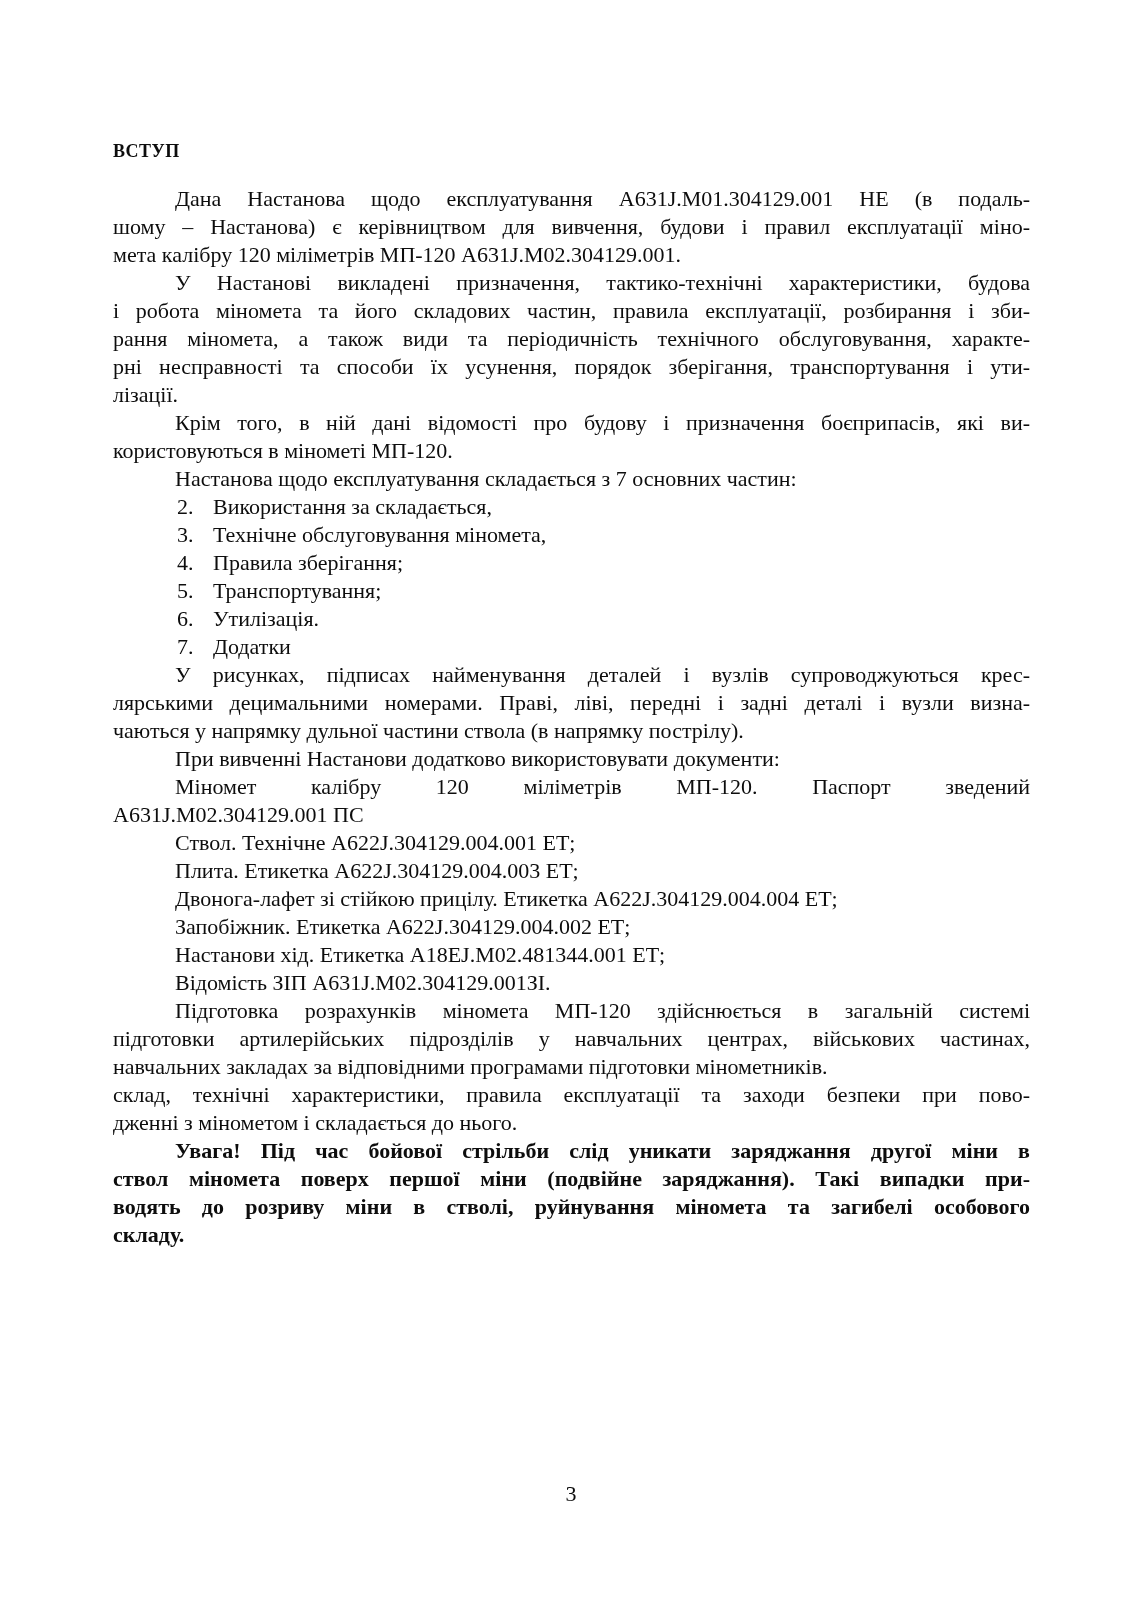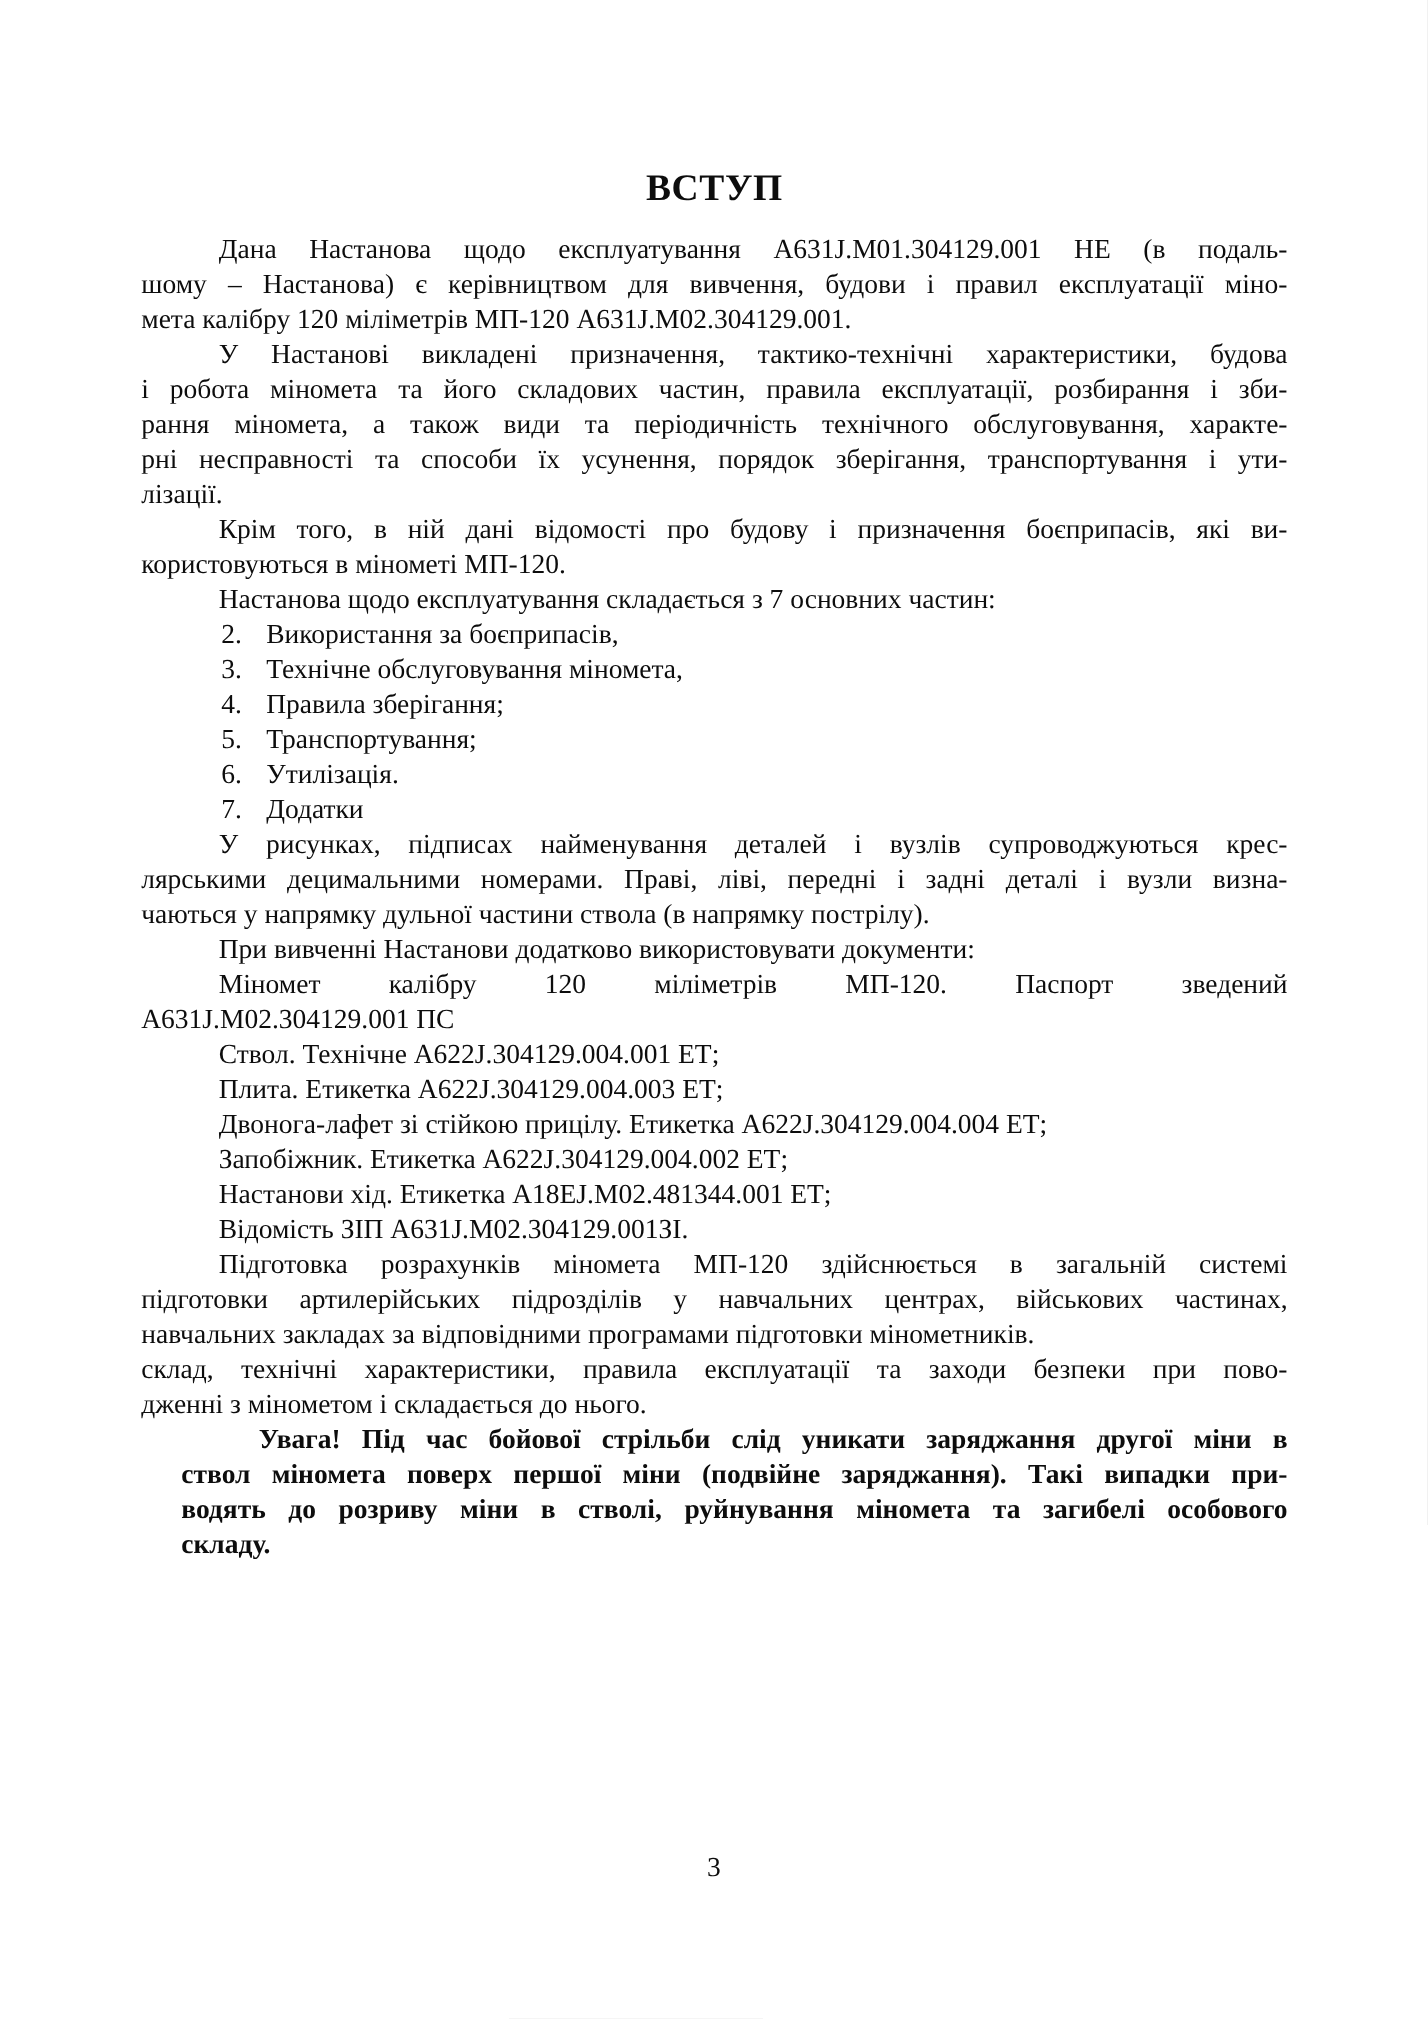--- a/index.html
+++ b/index.html
@@ -16,39 +16,38 @@
     color: #0d0d0d;
     font-family: "Liberation Serif", "DejaVu Serif", serif;
     font-size: 22px;
     line-height: 28px;
     box-sizing: border-box;
     padding: 138px 112px 0 113px;
     overflow: hidden;
   }
   .doc-title {
     font-weight: bold;
-    font-size: 30px;
+    font-size: 18px;
     line-height: 26px;
-    text-align: center;
     margin: 0 0 21px 0;
     letter-spacing: 0.5px;
   }
   .para { margin: 0; }
   .para .line { white-space: normal; }
   .para .line.fill {
     text-align: justify;
     text-align-last: justify;
     font-family: Liberation Serif, serif;
   }
   .para .line.last {
     text-align: left;
     text-align-last: left;
   }
   .para .line.first { text-indent: 62px; }
-  .para.bold { font-weight: bold; margin-left: 32px; }
+  .para.bold { font-weight: bold; }
   .list { margin: 0; }
   .list-item { text-align: left; }
   .list-item .num {
     display: inline-block;
     margin-left: 64px;
     width: 36px;
   }
   .page-number {
     position: absolute;
     left: 0;
@@ -77,21 +76,21 @@
         <div class="line last">лізації.</div>
       </div>
       <div class="para">
         <div class="line first fill">Крім того, в ній дані відомості про будову і призначення боєприпасів, які ви-</div>
         <div class="line last">користовуються в мінометі МП-120.</div>
       </div>
       <div class="para">
         <div class="line first last">Настанова щодо експлуатування складається з 7 основних частин:</div>
       </div>
       <div class="list">
-        <div class="list-item"><span class="num">2.</span><span class="txt">Використання за боєприпасів,</span></div>
+        <div class="list-item"><span class="num">2.</span><span class="txt">Використання за складається,</span></div>
         <div class="list-item"><span class="num">3.</span><span class="txt">Технічне обслуговування міномета,</span></div>
         <div class="list-item"><span class="num">4.</span><span class="txt">Правила зберігання;</span></div>
         <div class="list-item"><span class="num">5.</span><span class="txt">Транспортування;</span></div>
         <div class="list-item"><span class="num">6.</span><span class="txt">Утилізація.</span></div>
         <div class="list-item"><span class="num">7.</span><span class="txt">Додатки</span></div>
       </div>
       <div class="para">
         <div class="line first fill">У рисунках, підписах найменування деталей і вузлів супроводжуються крес-</div>
         <div class="line fill">лярськими децимальними номерами. Праві, ліві, передні і задні деталі і вузли визна-</div>
         <div class="line last">чаються у напрямку дульної частини ствола (в напрямку пострілу).</div>

